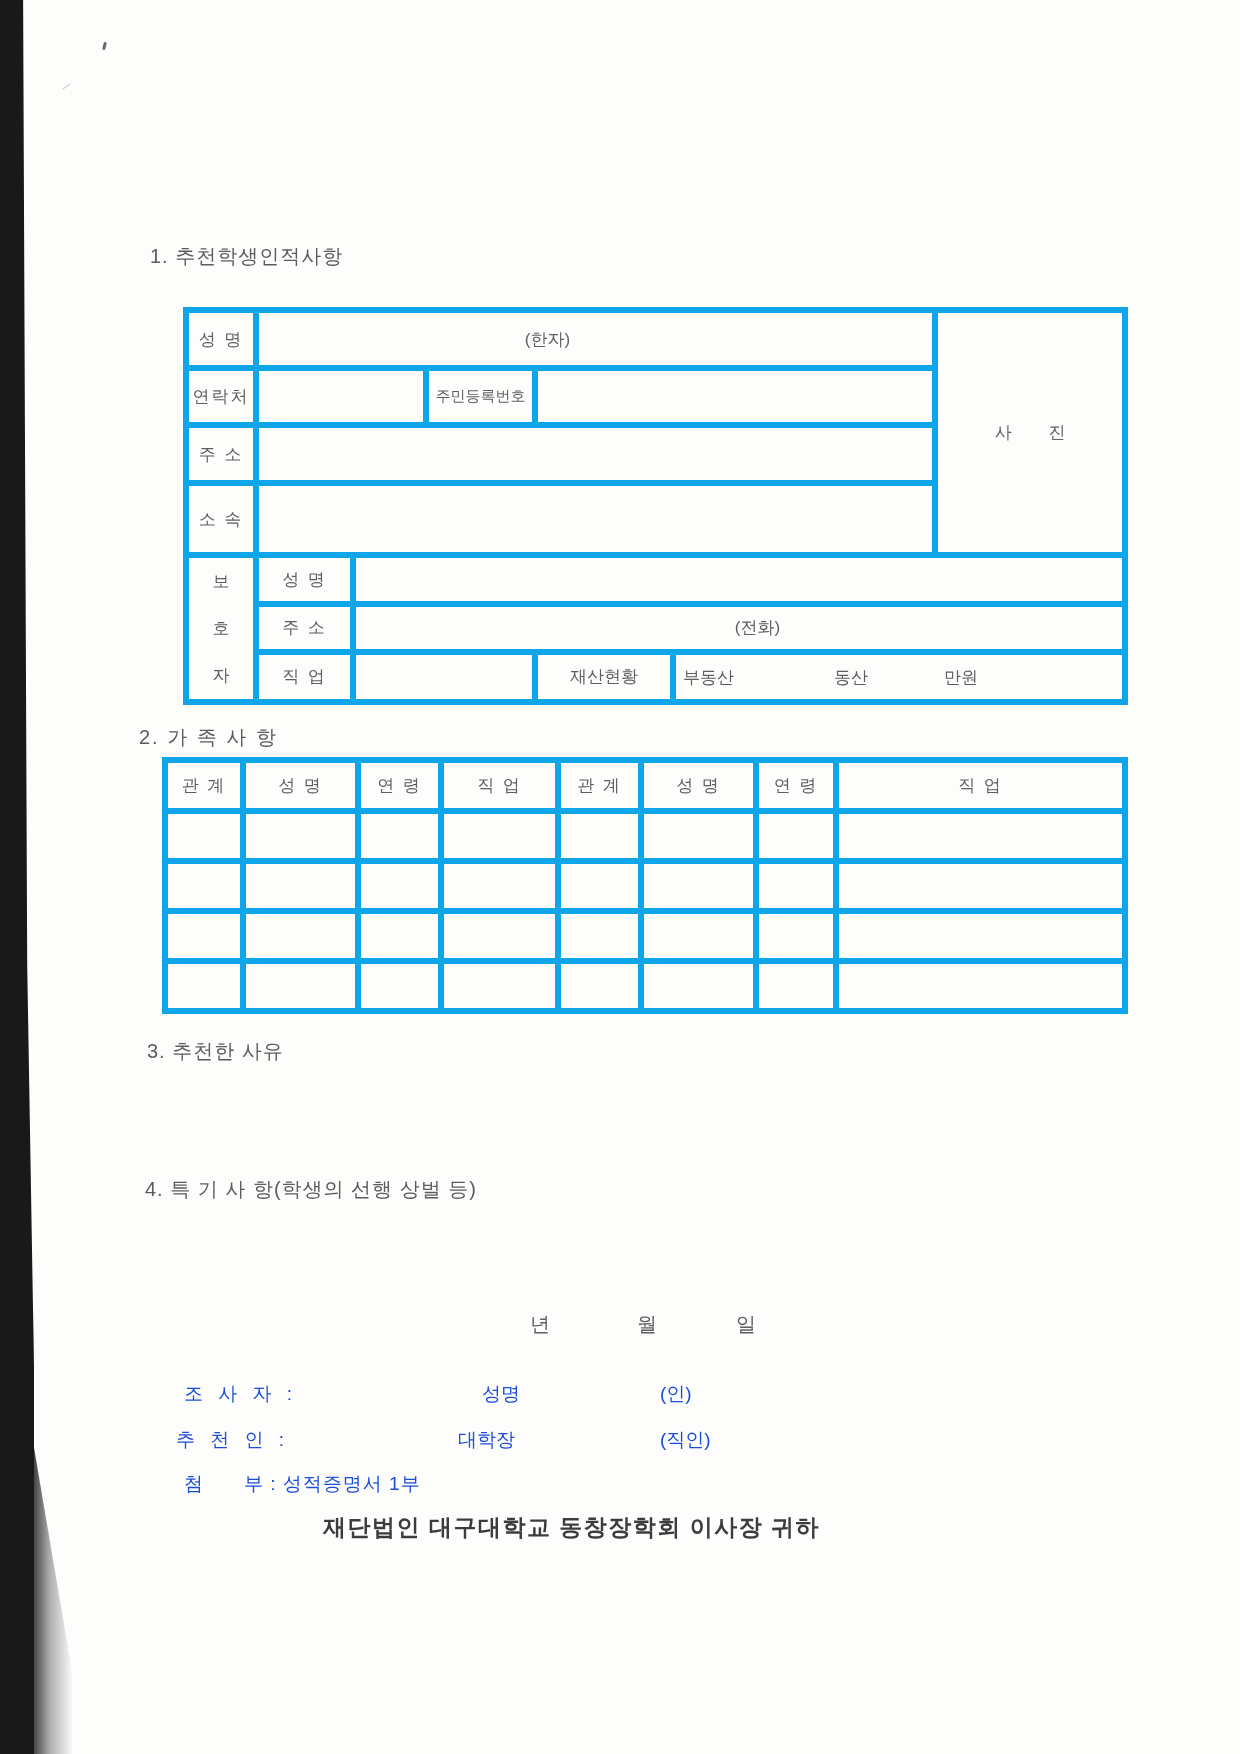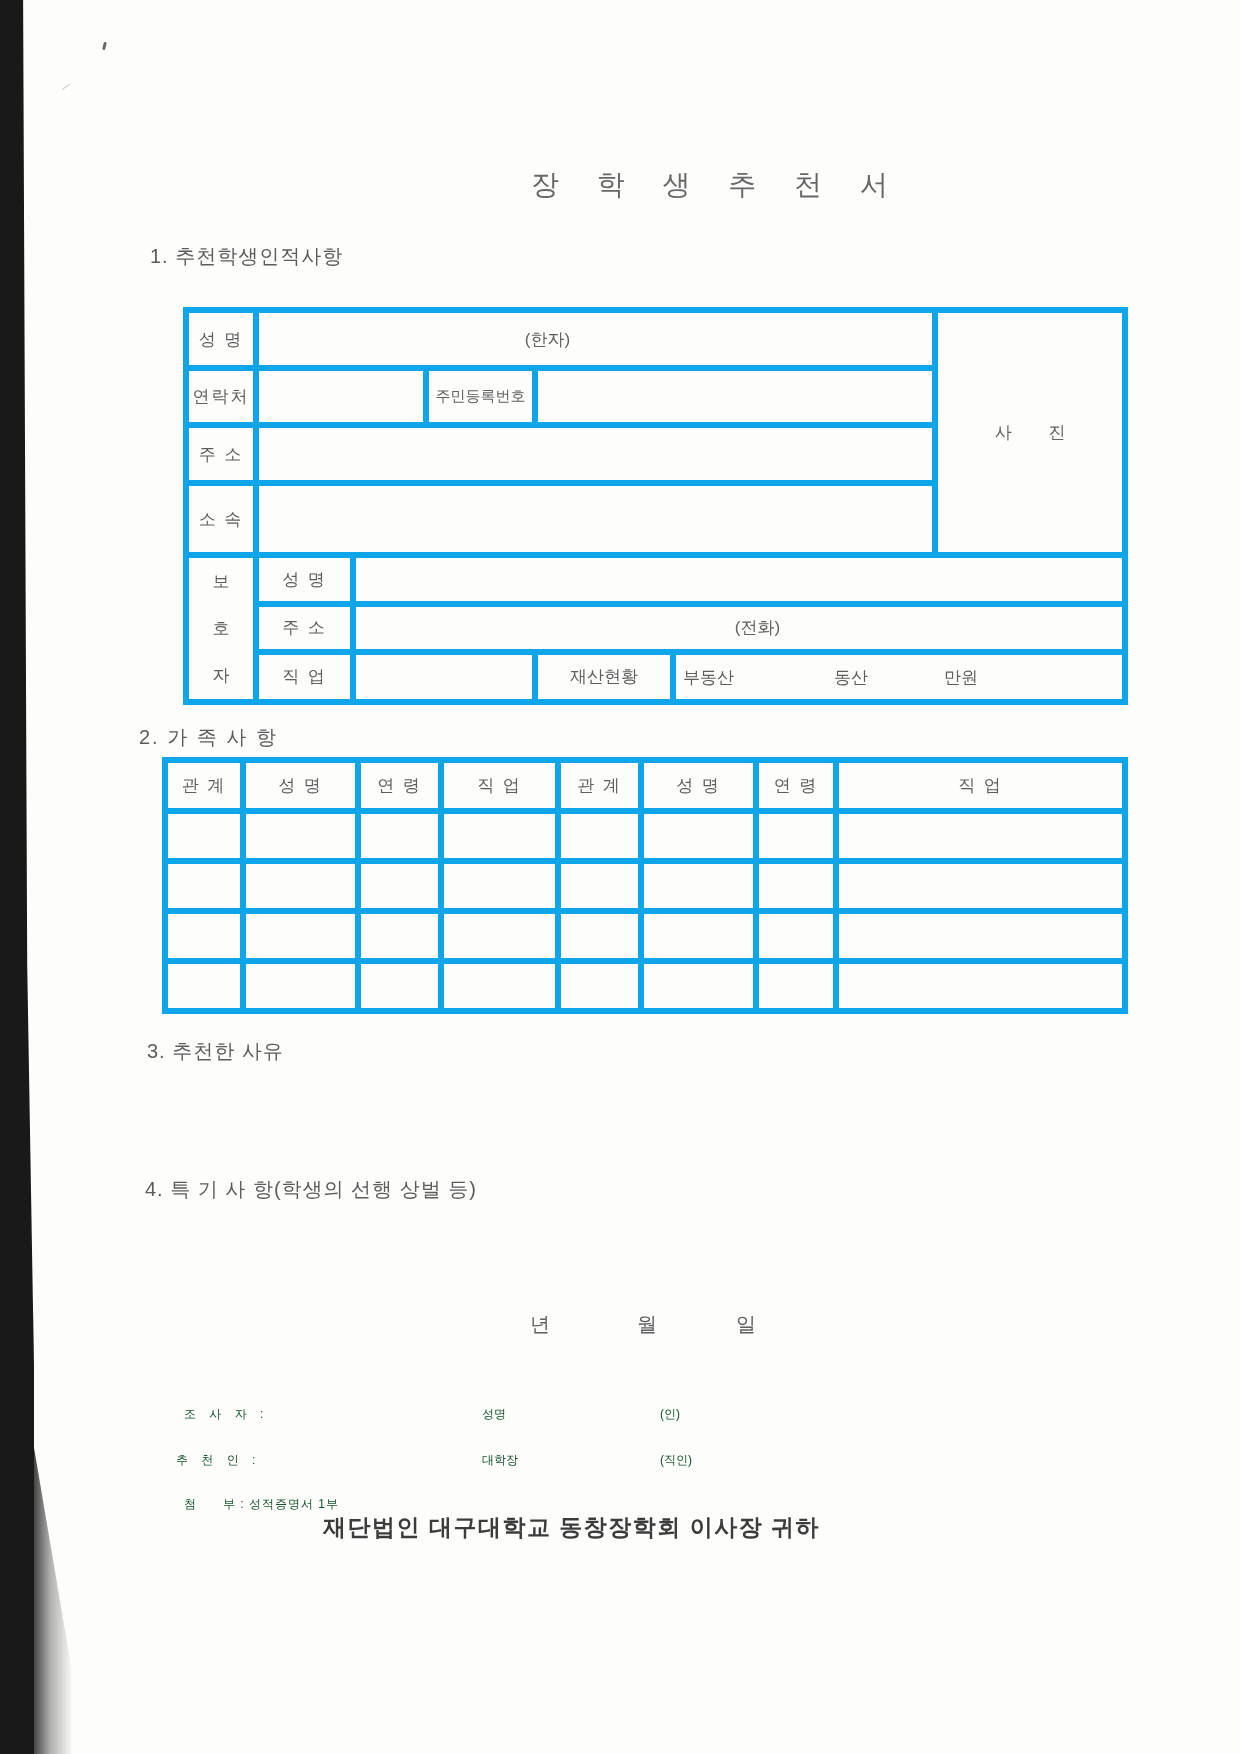--- a/index.html
+++ b/index.html
@@ -61,38 +61,37 @@
   #personal-table .guardian-cell span{display:block;line-height:47px;font-size:17px;}
   #personal-table .phone-cell{padding-left:37px;color:#606060;}
   #personal-table .assets-detail{position:relative;padding-left:32px;}
   #personal-table .assets-detail .ad-1{position:absolute;left:7px;top:50%;transform:translateY(-50%);}
   #personal-table .assets-detail .ad-2{position:absolute;left:158px;top:50%;transform:translateY(-50%);}
   #personal-table .assets-detail .ad-3{position:absolute;left:268px;top:50%;transform:translateY(-50%);}
   #family-table{position:absolute;left:162px;top:757px;width:960px;}
   #family-table th{letter-spacing:2px;}
   
   .date-label{font-size:20px;color:#5f5f5f;top:1311px;}
-  .sig-text{font-size:12px;color:#14532d;margin-top:25px;}
+  .sig-text{font-size:19px;color:#1d4ed8;}
   .sig-label{letter-spacing:5px;}
   .addressee{
     left:323px;top:1512px;
     font-size:23px;font-weight:700;color:#3c3c3c;letter-spacing:1.5px;
   }
 </style>
 </head>
 <body>
 
 <div id="page">
 
   <div class="edge-band"></div>
   <div class="edge-bottom-wedge"></div>
   <div class="speck-1"></div>
   <div class="speck-2"></div>
 
-  <div class="abs doc-title">장 학 생 추 천 서</div>
 
   <div class="abs sec-heading" id="sec1">1. 추천학생인적사항</div>
 
   <table id="personal-table">
     <colgroup>
       <col style="width:70px">
         <col style="width:97px">
         <col style="width:73px">
       <col style="width:109px">
         <col style="width:138px">
@@ -218,20 +217,20 @@
 
   <div class="abs date-label" style="left:530px;">년</div>
   <div class="abs date-label" style="left:637px;">월</div>
   <div class="abs date-label" style="left:736px;">일</div>
 
   <div class="abs sig-text sig-label" style="left:184px;top:1381px;">조 사 자 :</div>
   <div class="abs sig-text" style="left:482px;top:1381px;">성명</div>
   <div class="abs sig-text" style="left:660px;top:1381px;">(인)</div>
 
   <div class="abs sig-text sig-label" style="left:176px;top:1427px;">추 천 인 :</div>
-  <div class="abs sig-text" style="left:482px;top:1427px;">대학장</div>
+  <div class="abs sig-text" style="left:458px;top:1427px;">대학장</div>
   <div class="abs sig-text" style="left:660px;top:1427px;">(직인)</div>
 
   <div class="abs sig-text" style="left:184px;top:1471px;letter-spacing:1px;">첨　　부 : 성적증명서 1부</div>
 
   <div class="abs addressee">재단법인 대구대학교 동창장학회 이사장 귀하</div>
 
 </div>
 
 </body></html>

